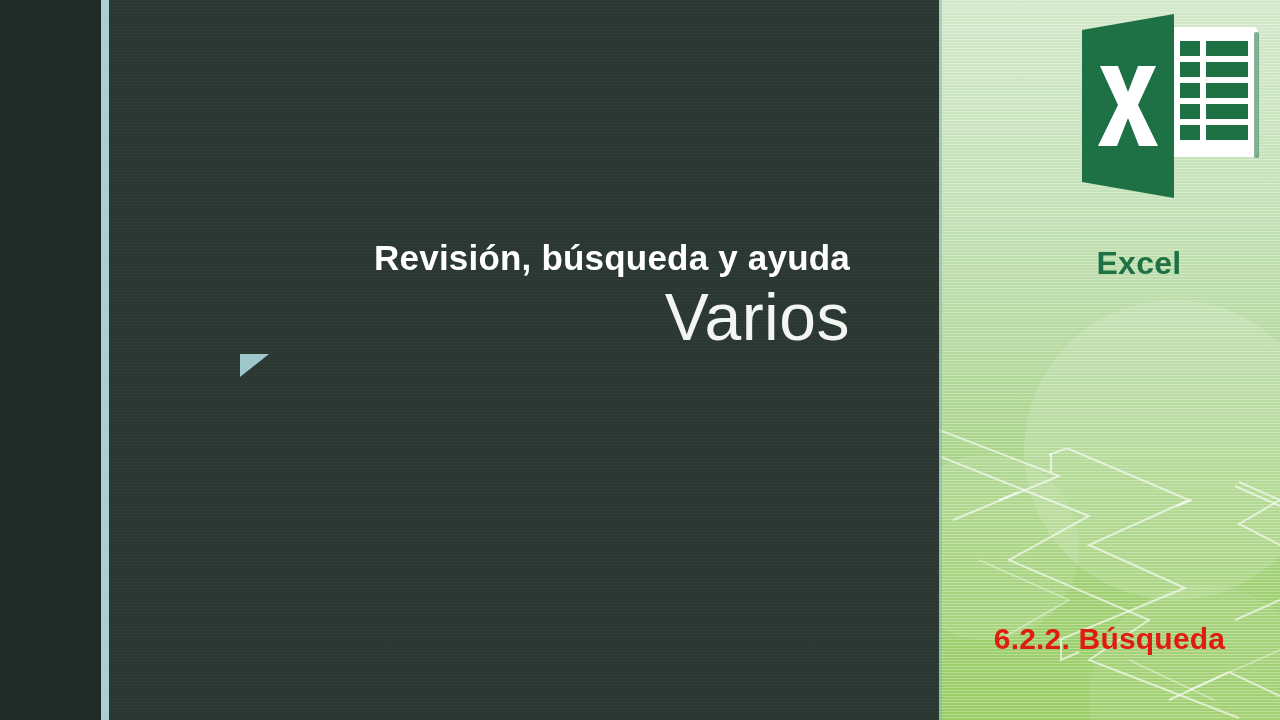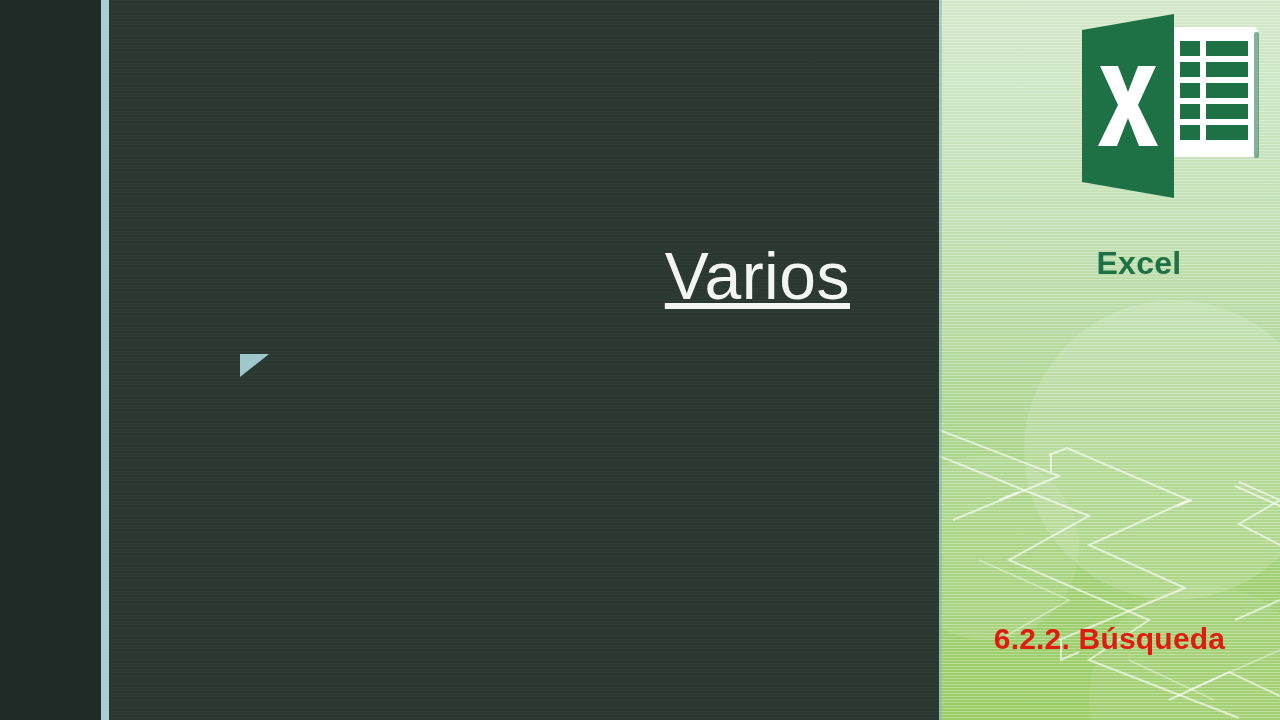--- a/index.html
+++ b/index.html
@@ -90,21 +90,20 @@
     color: #ffffff;
     letter-spacing: 0.2px;
   }
   .slide-subtitle {
     margin: 4px 0 12px 0;
     font-size: 66px;
     font-weight: 300;
     line-height: 1.05;
     color: #f2f5f2;
     letter-spacing: 0.5px;
-    text-decoration: underline;
   }
 
   
   .side-panel {
     position: absolute;
     left: 939px; top: 0;
     width: 341px; height: 720px;
     background: linear-gradient(to bottom,
        #d3e8ca 0%,
        #cbe5c1 14%,
@@ -189,20 +188,21 @@
   <div class="accent-rule"></div>
 
   <div class="content-panel">
     <div class="texture-lines"></div>
     <div class="texture-diag"></div>
   </div>
 
   <div class="bullet-triangle"></div>
 
   <div class="title-block">
+    <h1 class="slide-title">Revisión, búsqueda y ayuda</h1>
     <div class="slide-subtitle">Varios</div>
   </div>
 
   <div class="side-panel">
     <div class="scanlines"></div>
     <div class="blob b1"></div>
     <div class="blob b2"></div>
     <div class="blob b3"></div>
 
     <svg class="deco-svg" viewBox="0 0 341 720">

